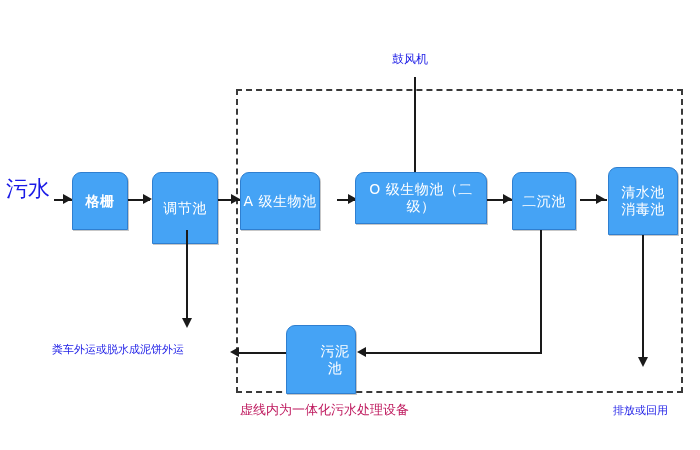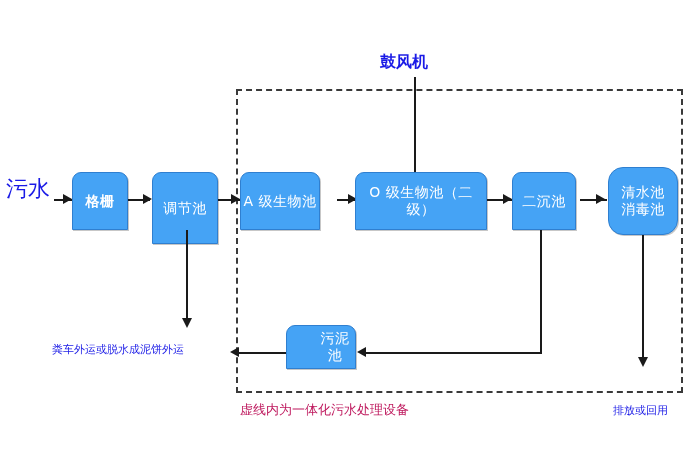--- a/index.html
+++ b/index.html
@@ -94,21 +94,21 @@
     border-right: 5px solid transparent;
   }
 </style>
 </head>
 <body>
 
 <div id="canvas">
 
   <div class="dashed-region"></div>
 
-  <div class="label" style="left:380px; top:52px; font-size:16px;font-weight:bold;">鼓风机</div>
+  <div class="label" style="left:392px; top:52px; font-size:12px;">鼓风机</div>
   <div class="vline" style="left:414px; top:77px; height:104px;"></div>
   <div class="arrow-down" style="left:410px; top:176px;"></div>
 
   <div class="label" style="left:6px; top:176px; font-size:22px;">污水</div>
   <div class="hline" style="left:54px; top:199px; width:18px;"></div>
   <div class="arrow-right" style="left:63px; top:194px;"></div>
 
   <div class="pbox" style="left:72px; top:172px; width:56px; height:58px;font-weight:bold;">格栅</div>
 
   <div class="hline" style="left:128px; top:199px; width:22px;"></div>
@@ -120,41 +120,41 @@
   <div class="arrow-right" style="left:231px; top:194px;"></div>
 
   <div class="vline" style="left:186px; top:230px; height:92px;"></div>
   <div class="arrow-down" style="left:182px; top:318px;"></div>
 
   <div class="pbox" style="left:240px; top:172px; width:80px; height:58px;">A 级生物池</div>
 
   <div class="hline" style="left:337px; top:199px; width:20px;"></div>
   <div class="arrow-right" style="left:348px; top:194px;"></div>
 
-  <div class="pbox" style="left:355px; top:172px; width:132px; height:58px;">O 级生物池（二级）</div>
+  <div class="pbox" style="left:355px; top:172px; width:132px; height:52px;">O 级生物池（二级）</div>
 
   <div class="hline" style="left:487px; top:199px; width:26px;"></div>
   <div class="arrow-right" style="left:503px; top:194px;"></div>
 
   <div class="pbox" style="left:512px; top:172px; width:64px; height:58px;">二沉池</div>
 
   <div class="hline" style="left:580px; top:199px; width:27px;"></div>
   <div class="arrow-right" style="left:596px; top:194px;"></div>
 
   <div class="vline" style="left:540px; top:230px; height:123px;"></div>
   <div class="hline" style="left:366px; top:352px; width:176px;"></div>
   <div class="arrow-left" style="left:357px; top:347px;"></div>
 
-  <div class="pbox" style="left:608px; top:167px; width:70px; height:68px;border-radius:15px;">清水池
+  <div class="pbox" style="left:608px; top:167px; width:70px; height:68px;">清水池
 消毒池</div>
 
   <div class="vline" style="left:642px; top:235px; height:126px;"></div>
   <div class="arrow-down" style="left:638px; top:357px;"></div>
 
-  <div class="pbox" style="left:286px; top:325px; width:70px; height:44px;padding-left:28px;">污泥池</div>
+  <div class="pbox" style="left:286px; top:325px; width:70px; height:69px;padding-left:28px;">污泥池</div>
 
   <div class="hline" style="left:238px; top:352px; width:48px;"></div>
   <div class="arrow-left" style="left:230px; top:347px;"></div>
 
   <div class="label" style="left:52px; top:343px;">粪车外运或脱水成泥饼外运</div>
 
   <div class="label dark" style="left:240px; top:402px;">虚线内为一体化污水处理设备</div>
 
   <div class="label" style="left:613px; top:404px;">排放或回用</div>
 

